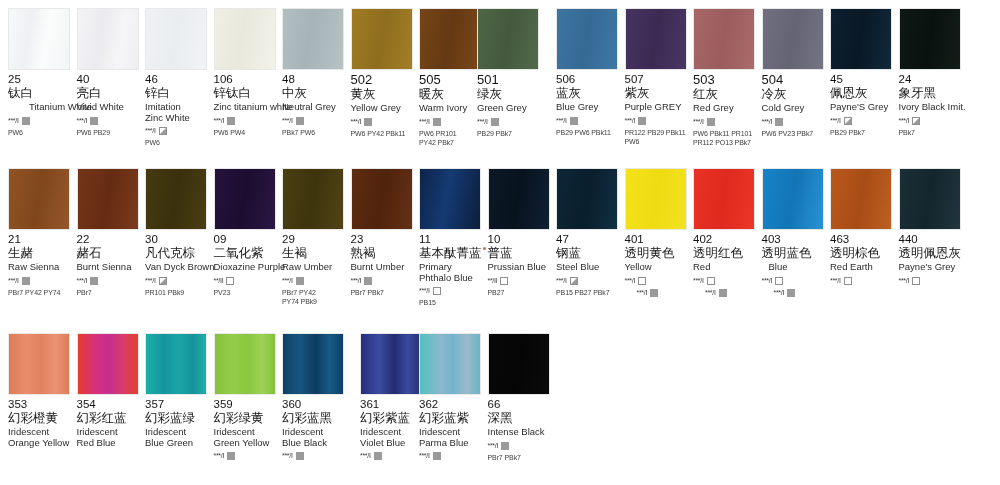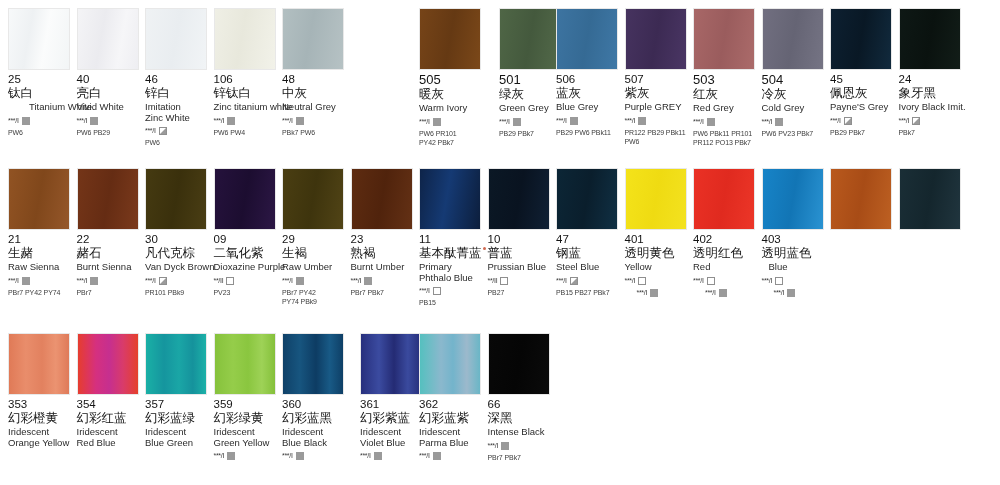--- a/index.html
+++ b/index.html
@@ -152,39 +152,56 @@
           </div>
           <div class="meta">
             <span class="stars">***/I</span>
             <span class="op full"></span>
           </div>
           <div class="pig">
             <span>PBk7 PW6</span>
           </div>
         </div>
       </div>
+      <div class="cell" style="left: 342.5px;">
+        <div class="swatch" style="background: linear-gradient(100deg, rgb(160, 124, 36) 0%, rgb(142, 109, 29) 50%, rgb(163, 127, 39) 100%);"></div>
+        <div class="info">
+          <div class="code big">502</div>
+          <div class="cn">黄灰</div>
+          <div class="en">
+            <span style="display: block; white-space: nowrap;">Yellow Grey</span>
+          </div>
+          <div class="meta">
+            <span class="stars">***/I</span>
+            <span class="op full"></span>
+          </div>
+          <div class="pig">
+            <span>PW6 PY42 PBk11</span>
+          </div>
+        </div>
+      </div>
       <div class="cell" style="left: 411px;">
         <div class="swatch" style="background: linear-gradient(100deg, rgb(118, 68, 24) 0%, rgb(101, 57, 19) 50%, rgb(123, 72, 25) 100%);"></div>
         <div class="info">
           <div class="code big">505</div>
           <div class="cn">暖灰</div>
           <div class="en">
             <span style="display: block; white-space: nowrap;">Warm Ivory</span>
           </div>
           <div class="meta">
             <span class="stars">***/I</span>
             <span class="op full"></span>
           </div>
           <div class="pig">
             <span>PW6 PR101</span>
             <span>PY42 PBk7</span>
           </div>
         </div>
       </div>
-      <div class="cell" style="left: 491px;">
+      <div class="cell" style="left: 469px;">
         <div class="swatch" style="background: linear-gradient(100deg, rgb(79, 102, 70) 0%, rgb(68, 89, 61) 50%, rgb(83, 106, 74) 100%);"></div>
         <div class="info">
           <div class="code big">501</div>
           <div class="cn">绿灰</div>
           <div class="en">
             <span style="display: block; white-space: nowrap;">Green Grey</span>
           </div>
           <div class="meta">
             <span class="stars">***/I</span>
             <span class="op full"></span>
@@ -504,23 +521,45 @@
             <span class="op none"></span>
           </div>
           <div class="meta meta2" style="margin-left: 12px;">
             <span class="stars">***/I</span>
             <span class="op full"></span>
           </div>
         </div>
       </div>
       <div class="cell" style="left: 822px;">
         <div class="swatch" style="background: linear-gradient(100deg, rgb(185, 89, 29) 0%, rgb(168, 76, 22) 50%, rgb(189, 96, 34) 100%);"></div>
+        <div class="info">
+          <div class="code">463</div>
+          <div class="cn">透明棕色</div>
+          <div class="en">
+            <span style="display: block; white-space: nowrap;">Red Earth</span>
+          </div>
+          <div class="meta">
+            <span class="stars">***/I</span>
+            <span class="op none"></span>
+          </div>
+        </div>
       </div>
       <div class="cell" style="left: 890.5px;">
         <div class="swatch" style="background: linear-gradient(100deg, rgb(26, 46, 54) 0%, rgb(20, 38, 45) 50%, rgb(32, 53, 62) 100%);"></div>
+        <div class="info">
+          <div class="code">440</div>
+          <div class="cn">透明佩恩灰</div>
+          <div class="en">
+            <span style="display: block; white-space: nowrap;">Payne's Grey</span>
+          </div>
+          <div class="meta">
+            <span class="stars">***/I</span>
+            <span class="op none"></span>
+          </div>
+        </div>
       </div>
     </div>
   <div class="row row3">
       <div class="cell" style="left: 0px;">
         <div class="swatch" style="background: linear-gradient(90deg, rgb(224, 122, 87) 0%, rgb(233, 141, 107) 28%, rgb(226, 129, 95) 55%, rgb(235, 147, 113) 78%, rgb(223, 122, 89) 100%);"></div>
         <div class="info">
           <div class="code">353</div>
           <div class="cn">幻彩橙黄</div>
           <div class="en">
             <span style="display: block; white-space: nowrap;">Iridescent</span>

